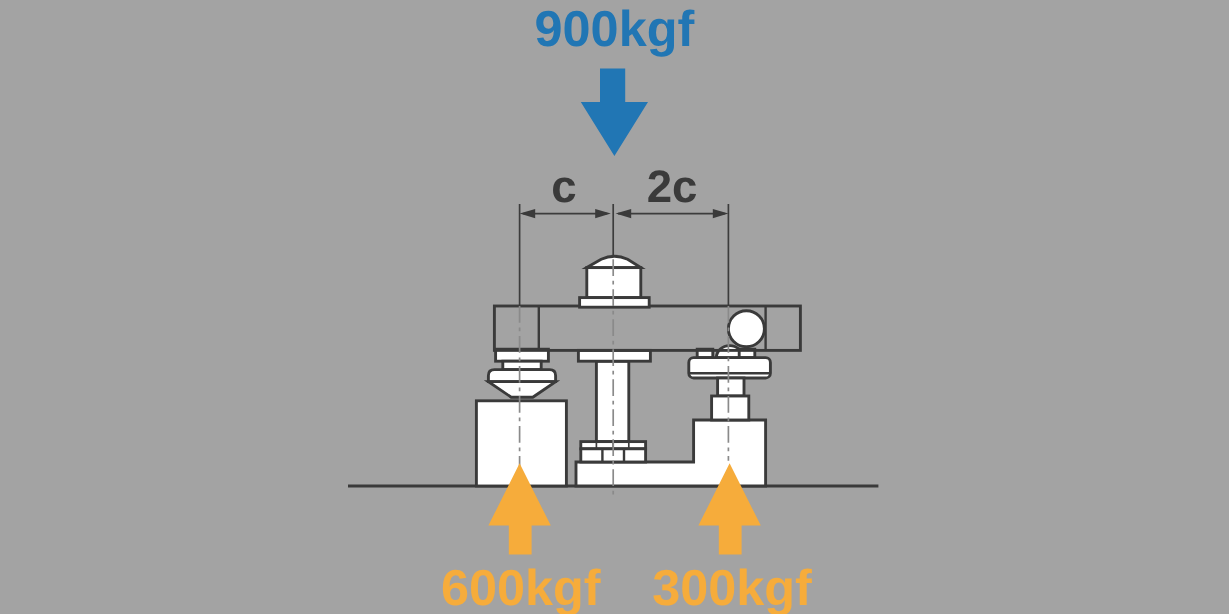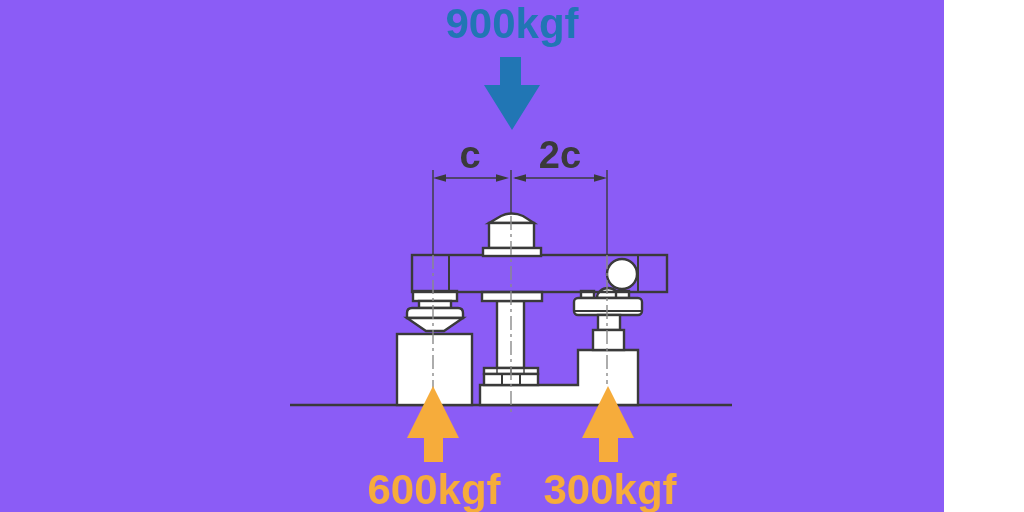--- a/index.html
+++ b/index.html
@@ -1,16 +1,16 @@
 <!DOCTYPE html>
 <html><head>
 <meta charset="utf-8">
 <style>
   html,body{margin:0;padding:0;background:#fff;}
-  #stage{position:relative;width:944px;height:512px;background:#8b5cf6;overflow:hidden;
+  #stage{position:relative;width:1024px;height:512px;background:#a3a3a3;overflow:hidden;
          font-family:"Liberation Sans",sans-serif;}
   svg{position:absolute;left:0;top:0;}
   .part{fill:#ffffff;stroke:#3a3a3a;stroke-width:2.4;}
   .ln{stroke:#3a3a3a;stroke-width:2.4;fill:none;}
   .ln2{stroke:#3a3a3a;stroke-width:2;fill:none;}
   .thin{stroke:#3c3c3c;stroke-width:1.4;fill:none;}
   .cl{stroke:#8a8a8a;stroke-width:1.4;fill:none;stroke-dasharray:14 4 3 4;}
   .t-big{font-size:42px;font-weight:bold;text-anchor:middle;}
   .t-dim{font-size:38px;font-weight:bold;text-anchor:middle;}
   .ah{fill:#3a3a3a;}

